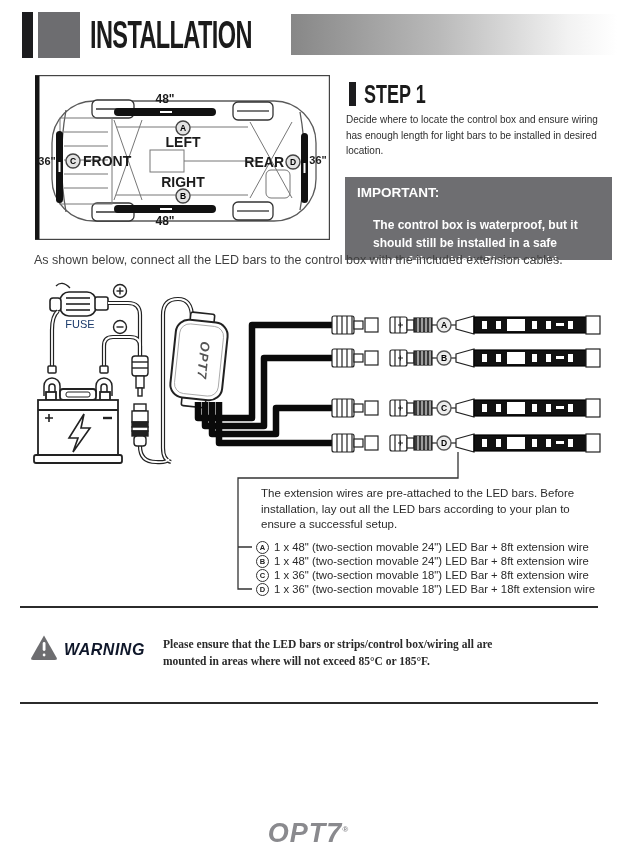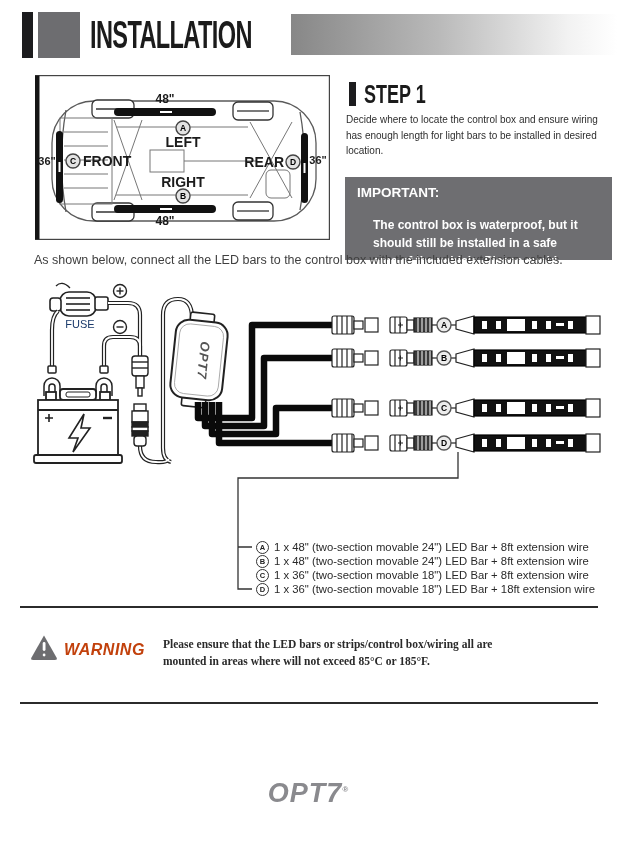--- a/index.html
+++ b/index.html
@@ -22,23 +22,23 @@
   .imp-body{font-size:12px;font-weight:bold;line-height:1.5;margin:16px;}
   .intro{left:34px;top:253px;width:575px;font-size:12.5px;color:#404040;}
   .wiring{left:30px;top:278px;width:587px;height:330px;}
   .note{left:261px;top:486px;width:336px;font-size:11.5px;line-height:1.35;color:#2a2a2a;}
   .list{left:256px;top:540px;width:360px;}
   .list-row{display:flex;align-items:center;height:14px;font-size:11.3px;color:#2a2a2a;white-space:nowrap;}
   .badge{display:inline-block;width:11px;height:11px;border:1.2px solid #333;border-radius:50%;
          font-size:7.5px;font-weight:bold;line-height:11px;text-align:center;margin-right:5px;
          color:#222;flex:0 0 auto;background:#fff;}
   .rule{left:20px;width:578px;height:2px;background:#2b2b2b;}
-  .warn-title{left:64px;top:641px;font-size:16px;font-weight:bold;font-style:italic;color:#c2410c;letter-spacing:0.5px;}
+  .warn-title{left:64px;top:641px;font-size:16px;font-weight:bold;font-style:italic;color:#0f172a;letter-spacing:0.5px;}
   .warn-body{left:163px;top:636px;width:368px;font-size:11.5px;font-weight:bold;line-height:1.5;color:#2a2a2a;font-family:Liberation Serif, serif;}
-  .logo{left:0;top:778px;width:617px;text-align:center;font-size:27px;font-weight:bold;font-style:italic;
+  .logo{left:0;top:818px;width:617px;text-align:center;font-size:27px;font-weight:bold;font-style:italic;
         color:#8a8a8e;letter-spacing:1px;}
   .logo sup{font-size:8px;vertical-align:super;}
   svg text{font-family:"Liberation Sans",sans-serif;}
 </style>
 </head>
 <body>
 
 <div class="page">
 
   <div class="abs hdr-black"></div>
@@ -275,20 +275,21 @@
       <text x="444" y="411" font-size="8.5" font-weight="bold" text-anchor="middle">C</text>
       <circle cx="444" cy="443" r="7" fill="#ececec" stroke="#555" stroke-width="1.4"></circle>
       <text x="444" y="446" font-size="8.5" font-weight="bold" text-anchor="middle">D</text>
     </g>
 
     <g stroke="#333" stroke-width="1.3" fill="none">
       <path d="M458,452 V478 H238 V589 H252 M238,547 H252"></path>
     </g>
   </svg>
 
+  <div class="abs note">The extension wires are pre-attached to the LED bars. Before installation, lay out all the LED bars according to your plan to ensure a successful setup.</div>
 
   <div class="abs list">
     <div class="list-row">
       <span class="badge">A</span>
       <span>1 x 48" (two-section movable 24") LED Bar + 8ft extension wire</span>
     </div>
     <div class="list-row">
       <span class="badge">B</span>
       <span>1 x 48" (two-section movable 24") LED Bar + 8ft extension wire</span>
     </div>

